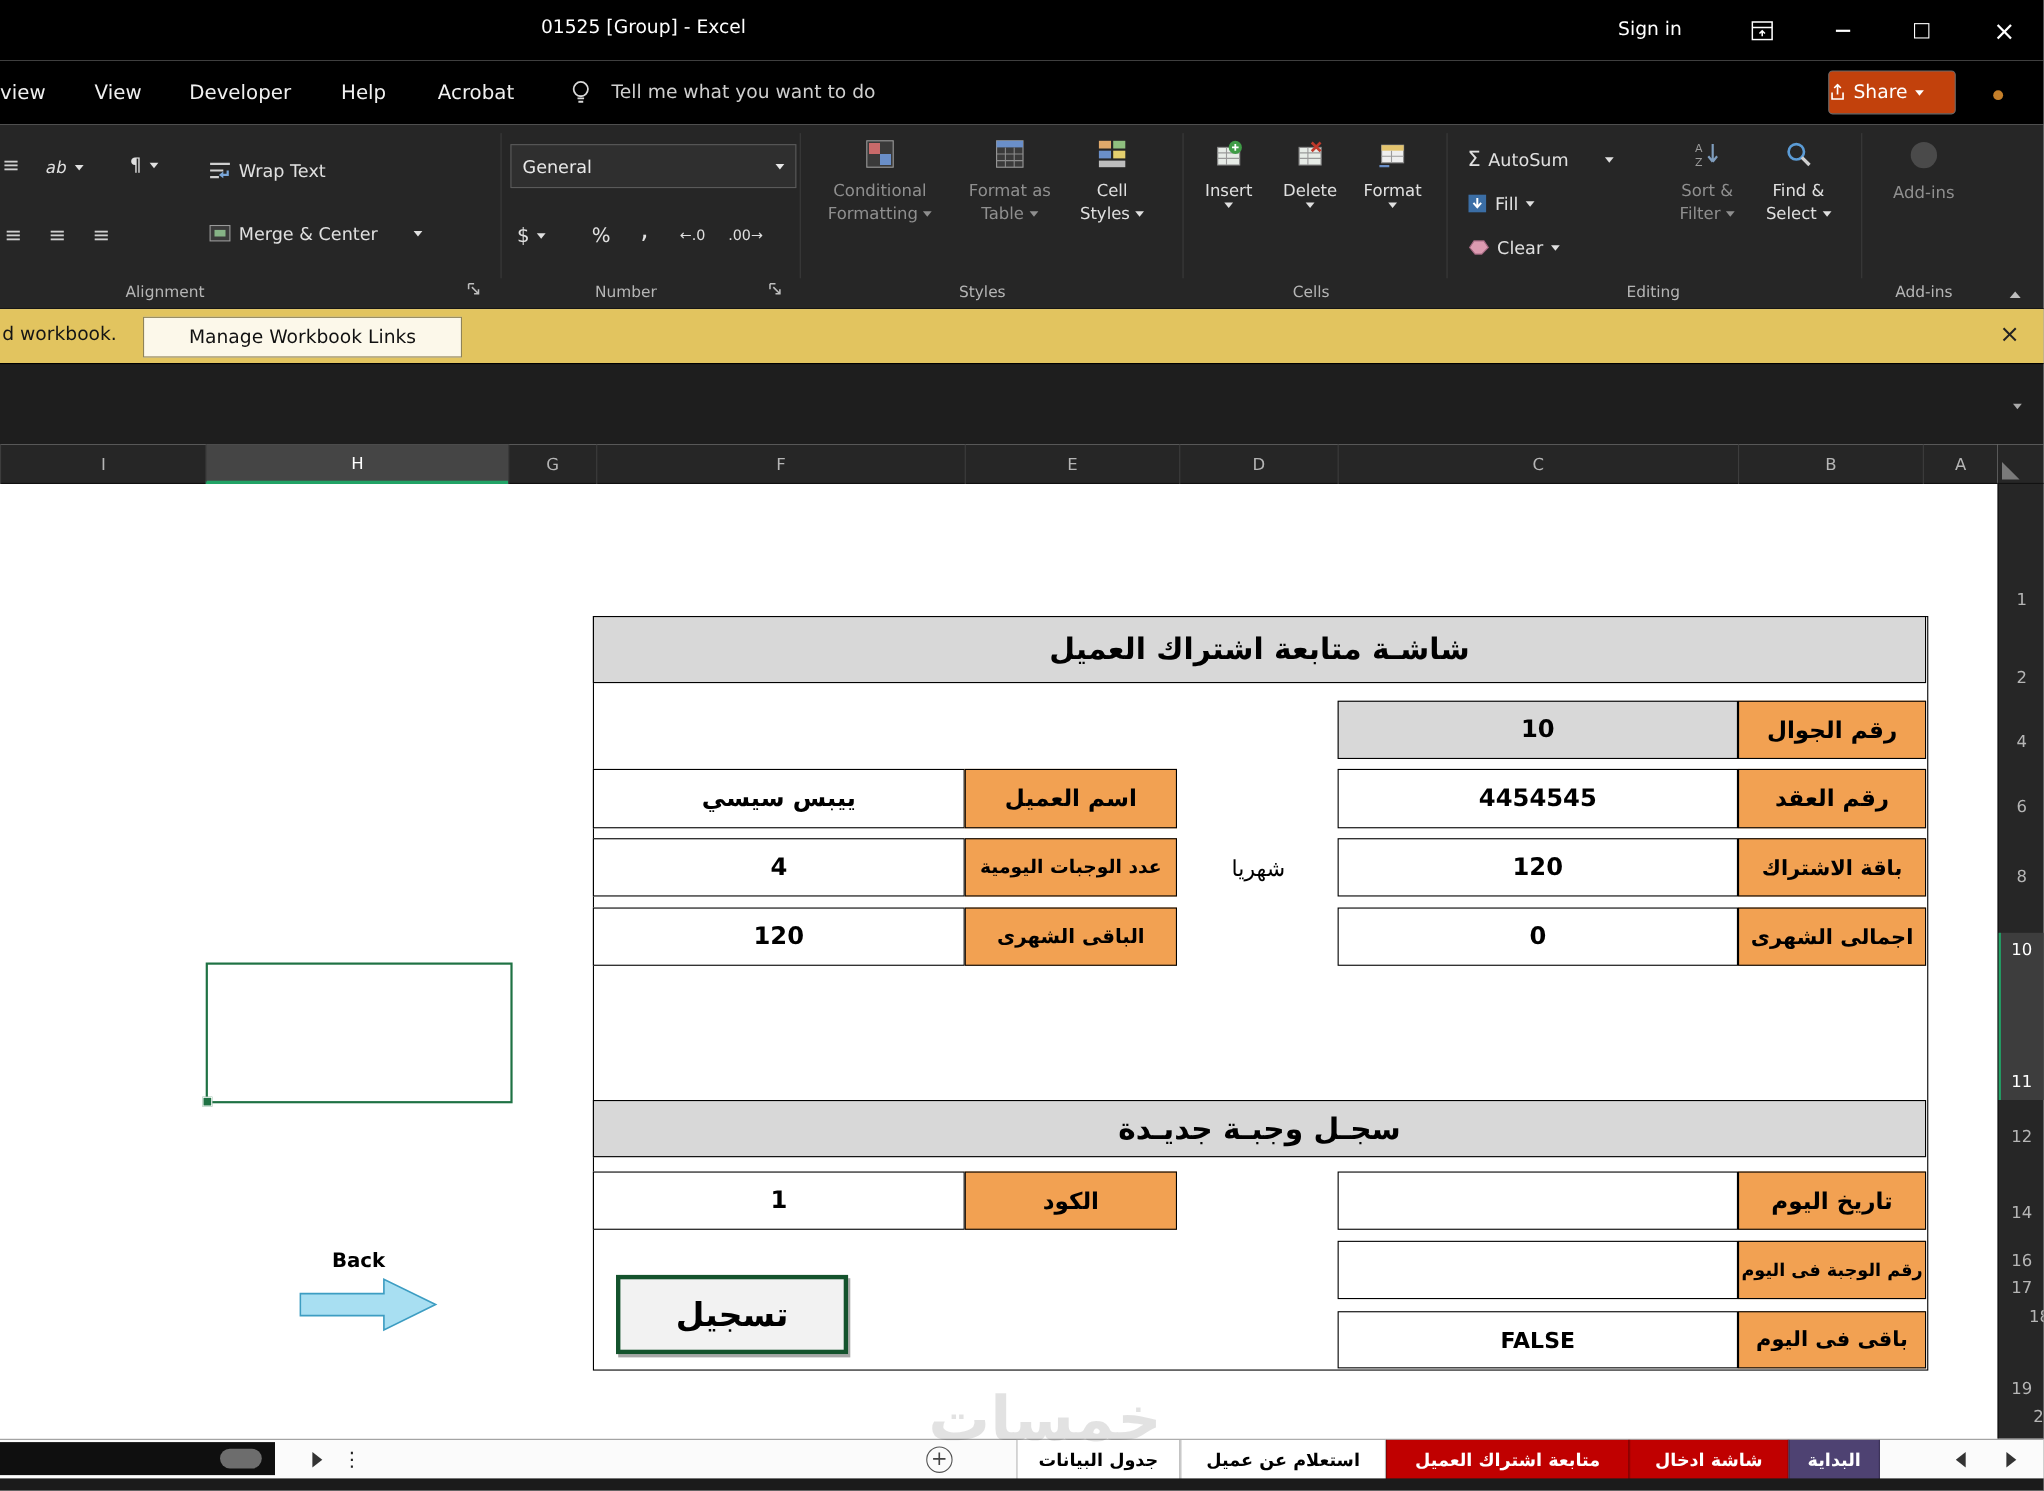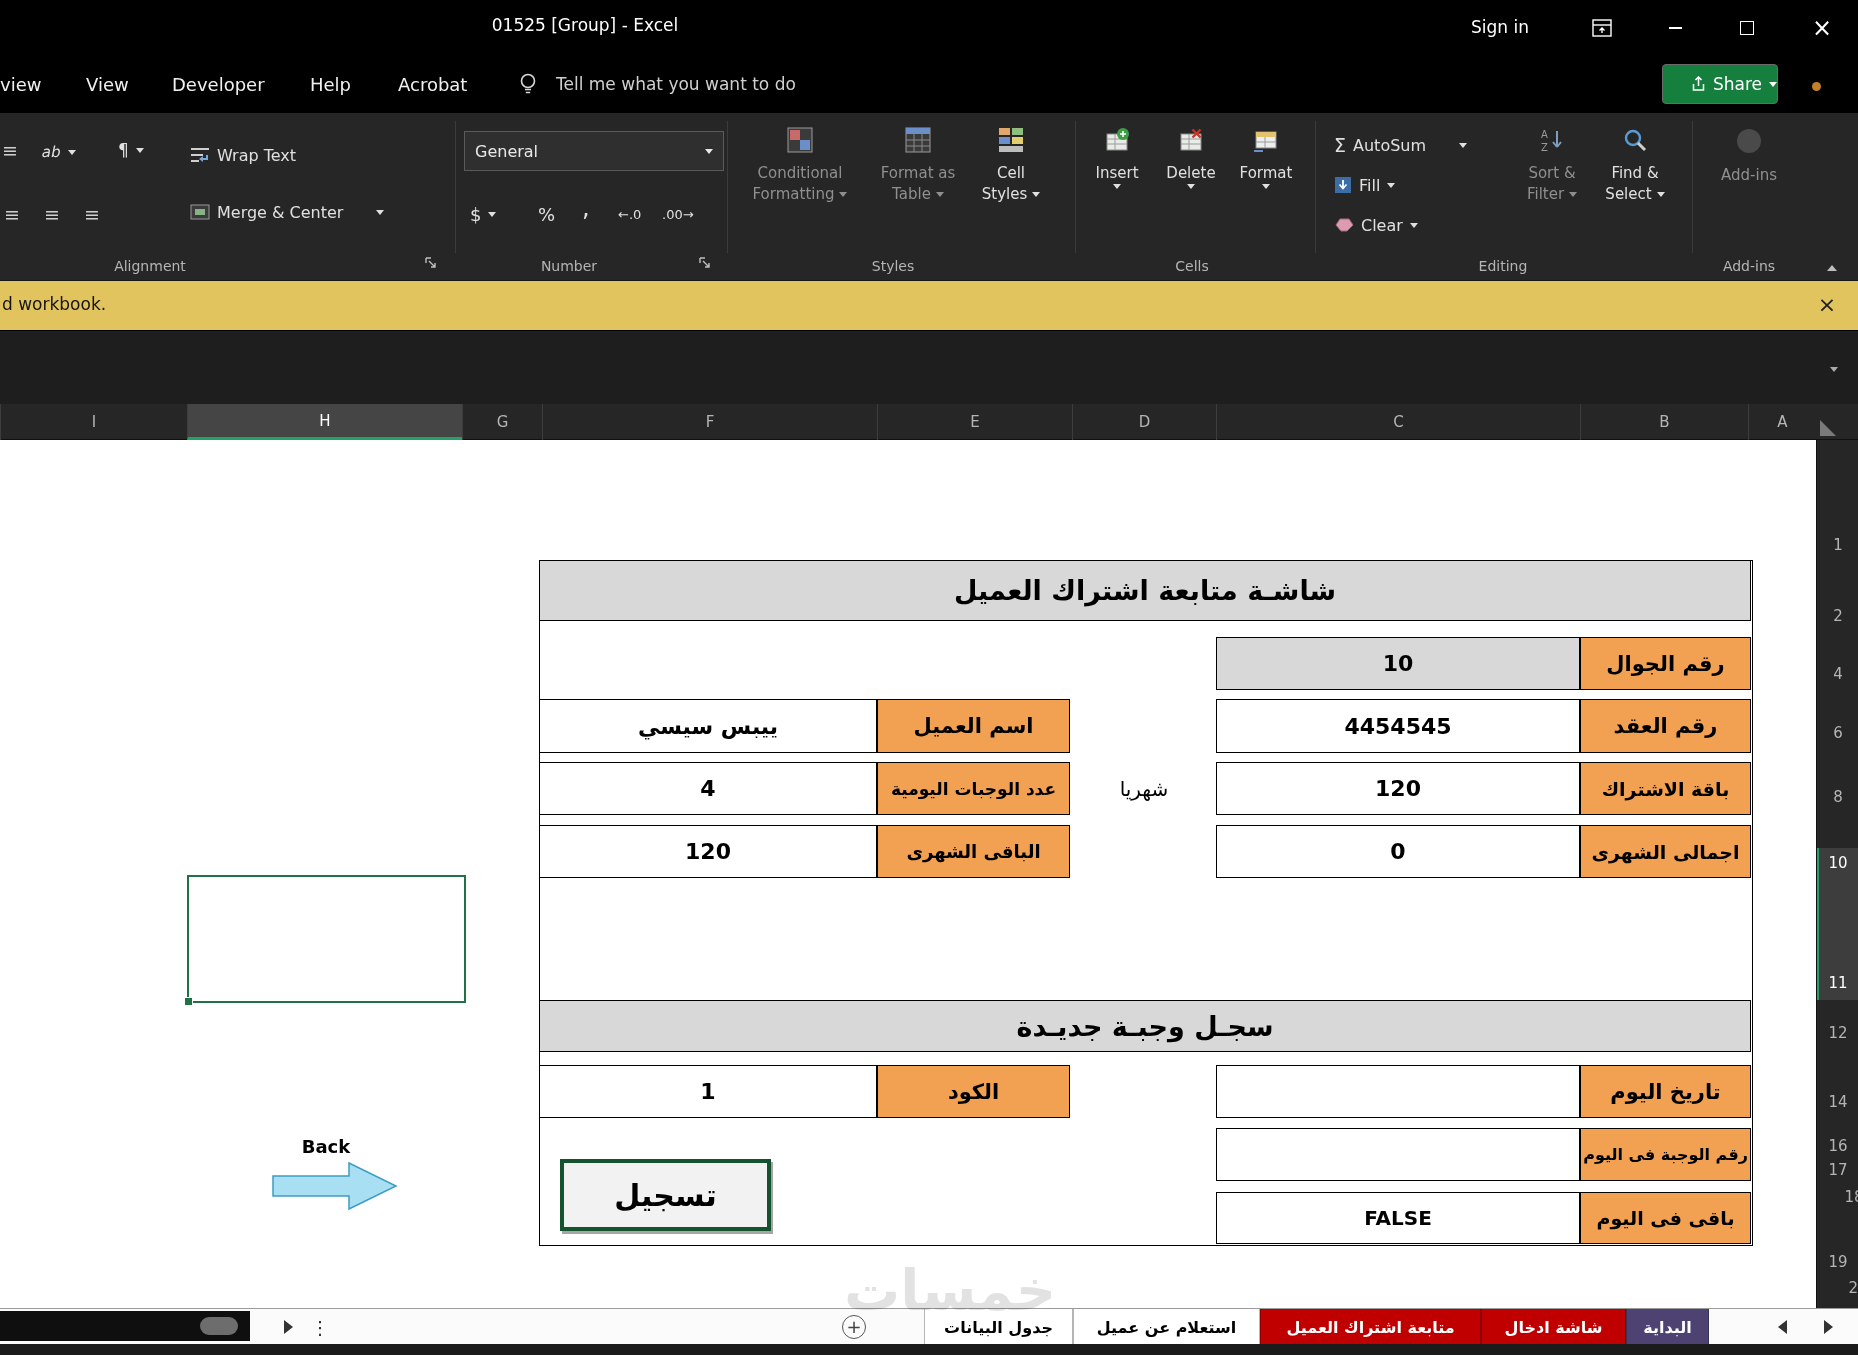--- a/index.html
+++ b/index.html
@@ -85,21 +85,21 @@
     <div class="menuitem" style="left:172px;">Developer</div>
     <div class="menuitem" style="left:310px;">Help</div>
     <div class="menuitem" style="left:398px;">Acrobat</div>
     <div class="abs" style="left:518px;top:17px;">
       <svg width="20" height="24" viewBox="0 0 20 24">
         <circle cx="10" cy="9" r="6.5" fill="none" stroke="#d8d8d8" stroke-width="1.6"></circle>
         <path d="M7 17.5h6M7.8 20.5h4.4" stroke="#d8d8d8" stroke-width="1.6"></path>
       </svg>
     </div>
     <div class="menuitem" style="left:556px;color:#cfcfcf;font-size:17px;">Tell me what you want to do</div>
-    <div class="abs" style="left:1662px;top:9px;width:116px;height:40px;background:#15803d;border:1px solid #6a6a6a;border-radius:4px;display:flex;align-items:center;justify-content:flex-end;gap:7px;color:#fff;">
+    <div class="abs" style="left:1662px;top:9px;width:116px;height:40px;background:#c2410c;border:1px solid #6a6a6a;border-radius:4px;display:flex;align-items:center;justify-content:flex-start;gap:7px;color:#fff;">
       <svg width="15" height="16" viewBox="0 0 15 16">
         <path d="M7.5 10V1.5M4.5 4L7.5 1l3 3" stroke="#fff" stroke-width="1.5" fill="none"></path>
         <path d="M2.5 8v6h10V8" stroke="#fff" stroke-width="1.5" fill="none"></path>
       </svg>
       <span style="font-size:17px;">Share</span>
       <span class="chev"></span>
     </div>
     <div class="abs" style="left:1812px;top:27px;width:9px;height:9px;border-radius:50%;background:#C57F2A;"></div>
   </div>
 
@@ -303,20 +303,21 @@
     </div>
     <div class="grouplabel" style="left:1684px;">Add-ins</div>
 
     <div class="abs" style="left:1820px;top:146px;width:24px;height:18px;display:flex;align-items:center;justify-content:center;color:#bdbdbd;">
       <span class="chevup"></span>
     </div>
   </div>
 
   <div class="abs msgbar" style="left:0;top:281px;width:1858px;height:49px;">
     <div class="abs" style="left:2px;top:13px;width:118px;height:22px;font-size:17px;overflow:hidden;white-space:nowrap;">d workbook.</div>
+    <div class="msgbtn" style="left:130px;top:7px;width:288px;height:35px;">Manage Workbook Links</div>
     <div class="abs winbtn" style="left:1810px;top:9px;width:34px;height:30px;">
       <span style="font-size:22px;color:#222;line-height:1;">×</span>
     </div>
   </div>
 
   <div class="abs fbar" style="left:0;top:330px;width:1858px;height:74px;">
     <div class="abs winbtn" style="left:1822px;top:28px;width:24px;height:20px;color:#aaa;">
       <span class="chev"></span>
     </div>
   </div>

